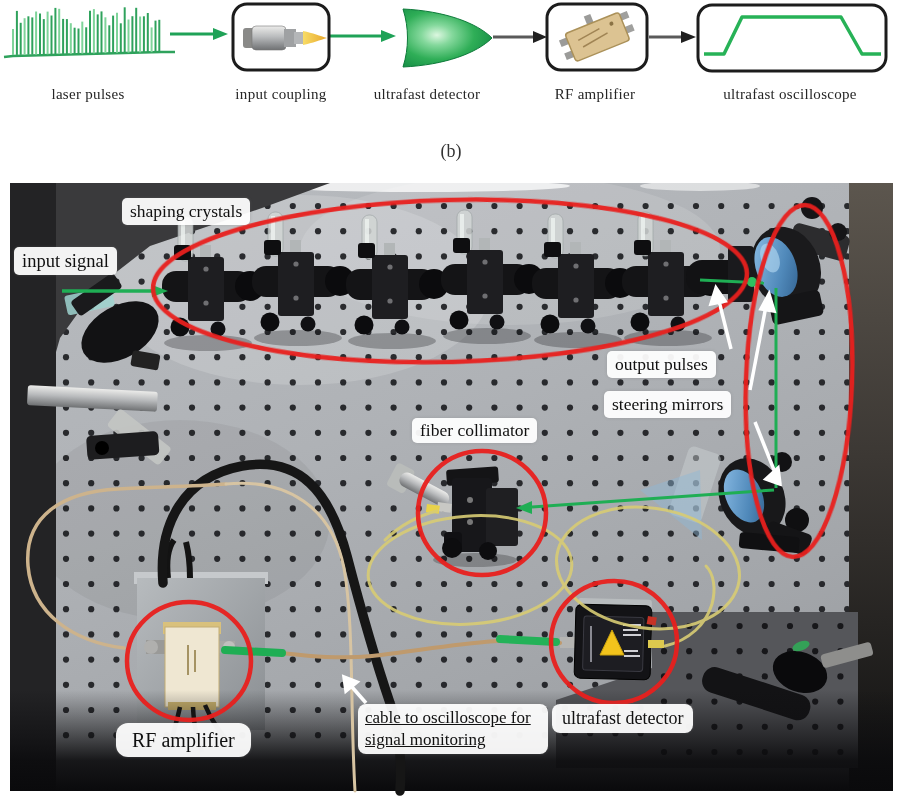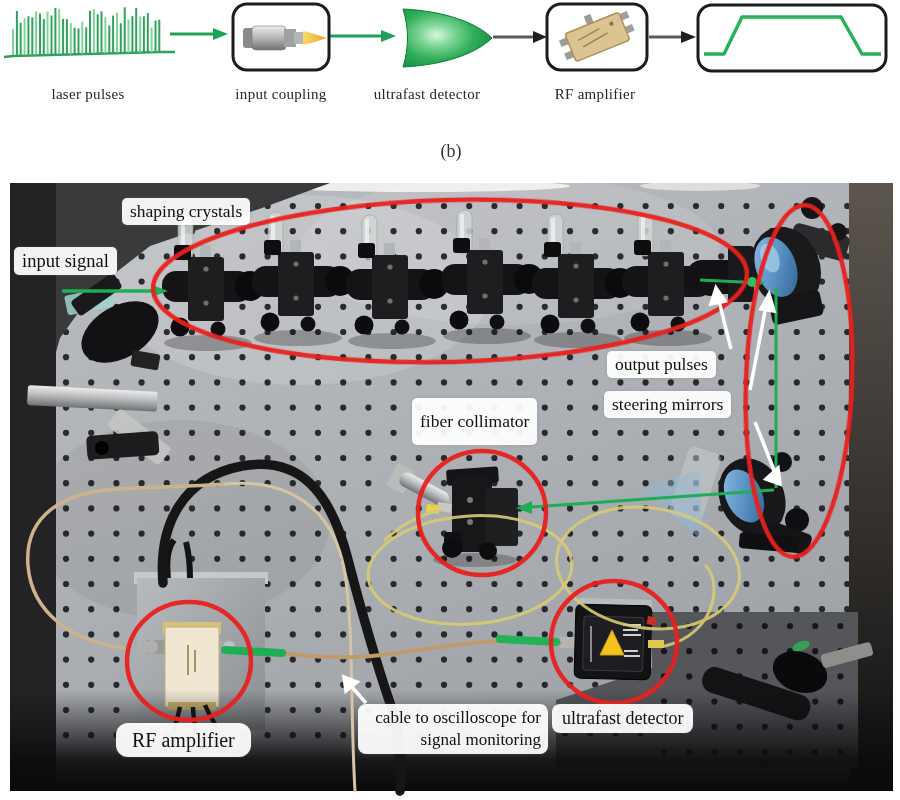--- a/index.html
+++ b/index.html
@@ -8,21 +8,21 @@
   #photo-bg{position:absolute;left:10px;top:183px;width:883px;height:608px;
             background:linear-gradient(160deg,#b9bcc0 0%,#afb2b6 40%,#a3a6aa 72%,#96989c 100%);}
   #fig-svg{position:absolute;left:0;top:0;width:900px;height:800px;}
   .slabel{position:absolute;font-size:15px;color:#262626;transform:translateX(-50%);
           white-space:nowrap;letter-spacing:.3px;}
   .panel-label{position:absolute;font-size:18px;color:#333;transform:translateX(-50%);}
   .plabel{position:absolute;font-size:17.5px;color:#101010;background:rgba(255,255,255,.94);
           border-radius:5px;padding:2px 8px;white-space:nowrap;line-height:1.3;
           box-shadow:0 0 3px rgba(120,120,120,.35);}
   .plabel.big{border-radius:12px;font-size:20px;padding:4px 16px;}
-  .plabel.wrap{white-space:normal;width:176px;text-align:right;font-size:17px;border-radius:8px;padding:3px 7px;}
+  .plabel.wrap{white-space:normal;width:176px;text-align:left;font-size:17px;border-radius:8px;padding:3px 7px;text-decoration:underline;}
   .plabel.det{border-radius:8px;font-size:18px;padding:3px 10px;}
 </style>
 </head>
 <body>
 
 <div id="stage">
 
   <div id="photo-bg"></div>
 
   <svg id="fig-svg" viewBox="0 0 900 800">
@@ -1137,23 +1137,24 @@
         <polygon points="780,484 766,479 778,468"></polygon>
       <line x1="366" y1="703" x2="352" y2="687"></line>
         <polygon points="344,677 346,691 357,682"></polygon>
     </g>
   </svg>
 
   <div class="slabel" style="left:88px;top:86px">laser pulses</div>
   <div class="slabel" style="left:281px;top:86px">input coupling</div>
   <div class="slabel" style="left:427px;top:86px">ultrafast detector</div>
   <div class="slabel" style="left:595px;top:86px">RF amplifier</div>
+  <div class="slabel" style="left:790px;top:86px">ultrafast oscilloscope</div>
   <div class="panel-label" style="left:451px;top:141px">(b)</div>
 
   <div class="plabel" style="left:122px;top:198px">shaping crystals</div>
   <div class="plabel" style="left:14px;top:247px;font-size:18.5px">input signal</div>
   <div class="plabel" style="left:604px;top:391px">steering mirrors</div>
   <div class="plabel" style="left:607px;top:351px">output pulses</div>
-  <div class="plabel" style="left:412px;top:398px;padding:12px 8px">fiber collimator</div>
+  <div class="plabel" style="left:412px;top:418px;padding:1px 8px">fiber collimator</div>
   <div class="plabel big" style="left:116px;top:723px">RF amplifier</div>
   <div class="plabel wrap" style="left:358px;top:704px">cable to oscilloscope for signal monitoring</div>
   <div class="plabel det" style="left:552px;top:704px">ultrafast detector</div>
 </div>
 
 </body></html>

